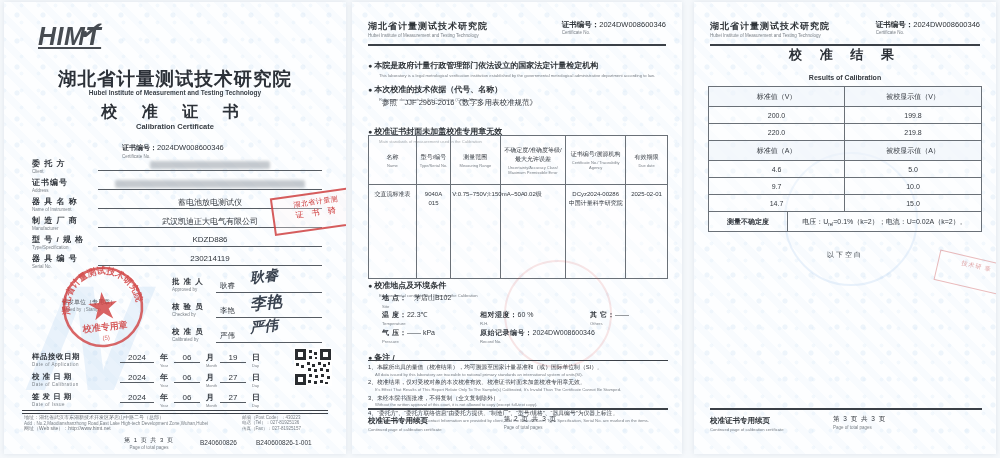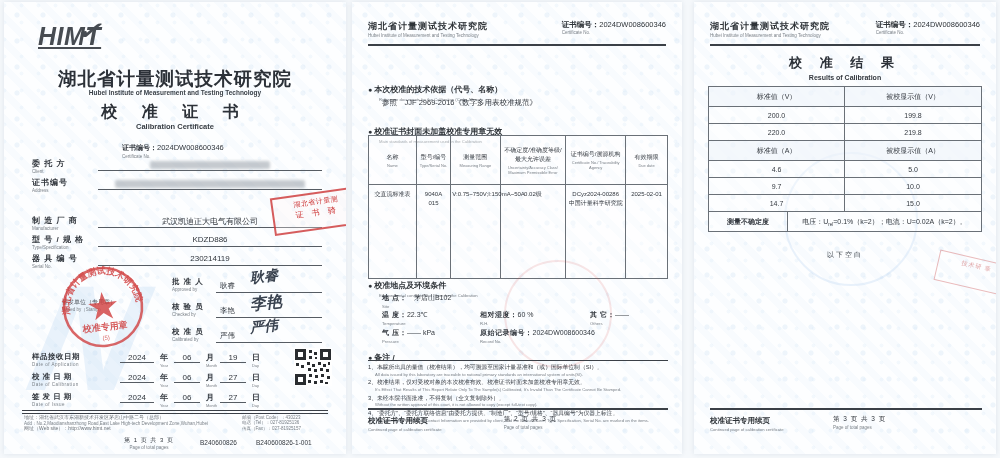--- a/index.html
+++ b/index.html
@@ -120,20 +120,25 @@
         <div class="redact" style="width:120px;"></div>
       </div>
   </div>
   <div class="f-row" style="top:175px;">
     <div class="f-label"><span>证书编号</span><span class="en">Address</span></div>
     <div class="f-line"></div>
     <div class="f-val">
         <div class="redact" style="width:190px;"></div>
       </div>
   </div>
+  <div class="f-row" style="top:194px;">
+    <div class="f-label"><span>器 具 名 称</span><span class="en">Name of Instrument</span></div>
+    <div class="f-line"></div>
+    <div class="f-val">蓄电池放电测试仪</div>
+  </div>
   <div class="f-row" style="top:213px;">
     <div class="f-label"><span>制 造 厂 商</span><span class="en">Manufacturer</span></div>
     <div class="f-line"></div>
     <div class="f-val">武汉凯迪正大电气有限公司</div>
   </div>
   <div class="f-row" style="top:232px;">
     <div class="f-label"><span>型 号 / 规 格</span><span class="en">Type/Specification</span></div>
     <div class="f-line"></div>
     <div class="f-val">KDZD886</div>
   </div>
@@ -269,20 +274,24 @@
   <div class="abs" style="left:196px;top:437px;font-size:6.5px;color:#33383f;">B240600826</div>
   <div class="abs" style="left:252px;top:437px;font-size:6.5px;color:#33383f;">B240600826-1-001</div>
 </div>
 
 <div class="page" id="p2">
   <div class="cont-head">
     <div class="ch-name"><span>湖北省计量测试技术研究院</span><span class="en">Hubei Institute of Measurement and Testing Technology</span></div>
     <div class="ch-no"><span>证书编号：</span><span class="val">2024DW008600346</span><span class="en">Certificate No.</span></div>
   </div>
 
+  <div class="bullet" style="top:52px;">
+    <span class="bcn">本院是政府计量行政管理部门依法设立的国家法定计量检定机构</span>
+    <span class="ben">This laboratory is a legal metrological verification institution established by the governmental metrological administrative department according to law.</span>
+  </div>
 
   <div class="bullet" style="top:76px;">
     <span class="bcn">本次校准的技术依据（代号、名称）</span>
     <span class="ben">Reference documents for the Calibration (Code, Name)</span>
   </div>
   <div class="ref" style="top:96px;">参照　JJF 2969-2016《数字多用表校准规范》</div>
 
   <div class="bullet" style="top:118px;">
     <span class="bcn">校准证书封面未加盖校准专用章无效</span>
     <span class="ben">Main standards of measurement used in the Calibration</span>
@@ -371,21 +380,21 @@
 </div>
 
 <div class="page" id="p3">
   <div class="faint-seal" style="left:90px;top:150px;width:130px;height:130px;border-color:rgba(170,205,240,.25);"></div>
 
   <div class="cont-head">
     <div class="ch-name"><span>湖北省计量测试技术研究院</span><span class="en">Hubei Institute of Measurement and Testing Technology</span></div>
     <div class="ch-no"><span>证书编号：</span><span class="val">2024DW008600346</span><span class="en">Certificate No.</span></div>
   </div>
 
-  <div class="res-title" style="top:52px;">校 准 结 果</div>
+  <div class="res-title" style="top:44px;">校 准 结 果</div>
   <div class="res-title-en" style="top:72px;">Results of Calibration</div>
 
   <div class="res-table" style="top:84px;">
     <div class="r-row" style="background:rgba(235,242,249,.5);">
       <div>标准值（V）</div>
       <div>被校显示值（V）</div>
     </div>
     <div class="r-row">
         <div>200.0</div>
         <div>199.8</div>

